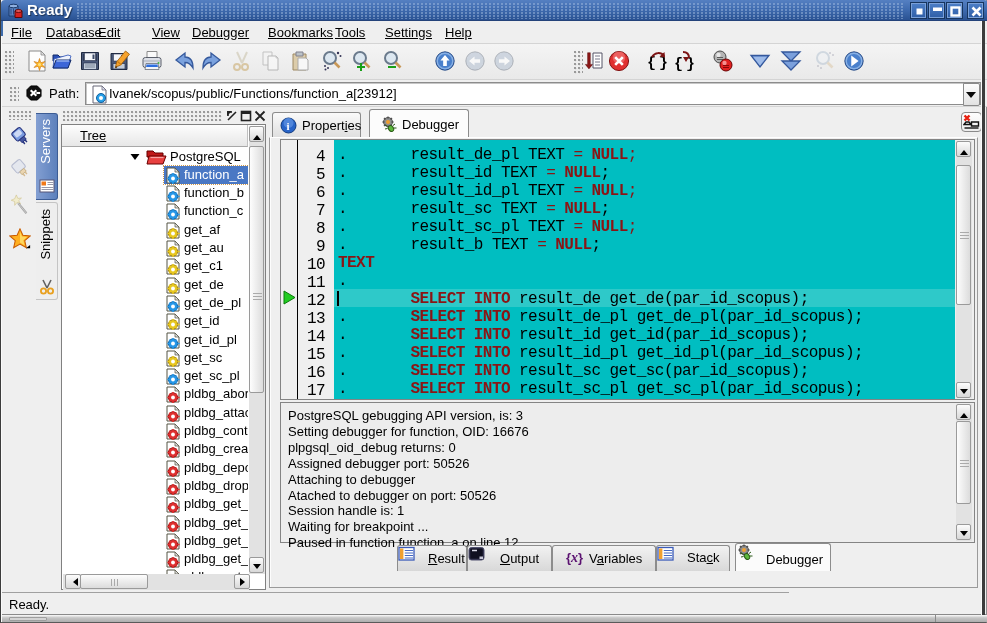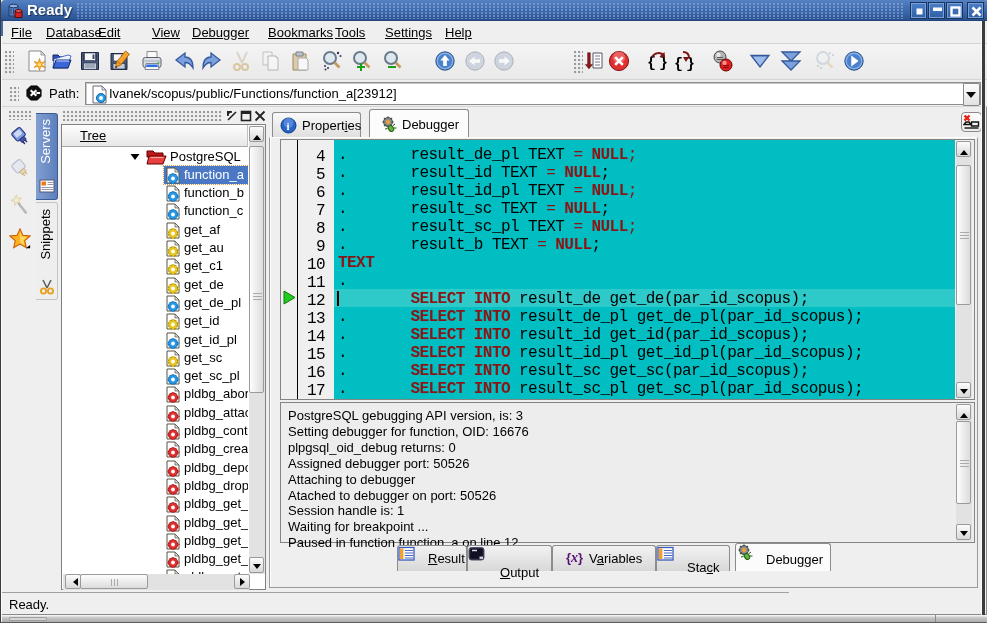--- a/index.html
+++ b/index.html
@@ -733,33 +733,33 @@
       </svg>
       <span class="blbl" style="left:30px;top:5px"><u>R</u>esult</span>
     </div>
     <div class="btab" style="left:198px;width:85px">
       <svg class="ticn" style="left:11px;top:5px" width="17" height="16" viewBox="0 0 17 16">
         <rect x="1" y="1.5" width="15" height="12.5" rx="2.5" fill="#23233a" stroke="#50506e"></rect>
         <rect x="2.5" y="3" width="12" height="9.5" rx="1" fill="#101020"></rect>
         <path d="M4 4.5 h5" stroke="#d8d8e4" stroke-width="1.5"></path>
         <rect x="11.5" y="10.5" width="3.5" height="2.5" fill="#c8c8d8"></rect>
       </svg>
-      <span class="blbl" style="left:32px;top:19px"><u>O</u>utput</span>
+      <span class="blbl" style="left:32px;top:5px"><u>O</u>utput</span>
     </div>
     <div class="btab" style="left:283px;width:104px">
       <span class="blbl" style="left:13px;top:4px;font-weight:bold;color:#5a1070">{<i style="font-family:'Liberation Serif';font-size:14px">x</i>}</span>
       <span class="blbl" style="left:36px;top:5px">V<u>a</u>riables</span>
     </div>
     <div class="btab" style="left:387px;width:74px">
       <svg class="ticn" style="left:9px;top:5px" width="17" height="16" viewBox="0 0 17 16">
         <rect x="1" y="1.5" width="15" height="12.5" fill="#fff" stroke="#3b5bb8" stroke-width="1.3"></rect>
         <rect x="2" y="2.5" width="3.4" height="10.5" fill="#f0a030"></rect>
         <path d="M6.8 4.5 h8.2 M6.8 7 h8.2 M6.8 9.5 h8.2 M6.8 12 h8.2" stroke="#4468c4" stroke-width="1.1"></path>
       </svg>
-      <span class="blbl" style="left:30px;top:14px">Sta<u>c</u>k</span>
+      <span class="blbl" style="left:30px;top:4px">Sta<u>c</u>k</span>
     </div>
     <div class="btab active" style="left:466px;width:96px">
       <svg class="ticn" style="left:8px;top:7px" width="17" height="17" viewBox="0 0 17 17">
         <circle cx="8" cy="6" r="4.5" fill="#909090" stroke="#505050"></circle>
         <path d="M8 0.5 v2 M8 9.5 v2 M2.5 6 h2 M11.5 6 h2 M4 2 l1.5 1.5 M12 2 l-1.5 1.5 M4 10 l1.5-1.5 M12 10 l-1.5-1.5" stroke="#505050" stroke-width="1.3"></path>
         <circle cx="8" cy="6" r="2" fill="#f0a030"></circle>
         <ellipse cx="11" cy="12.5" rx="2.4" ry="3.1" fill="#5cb83c" stroke="#2a5a18" transform="rotate(-35 11 12.5)"></ellipse>
           <path d="M7 10 l-2-1 M7.5 12.5 l-2.5 0.5 M13 9.5 l2-1.5 M14 12 l2.5 0" stroke="#2a5a18" stroke-width="1"></path>
       </svg>
       <span class="blbl" style="left:30px;top:8px">Debu<u>g</u>ger</span>

